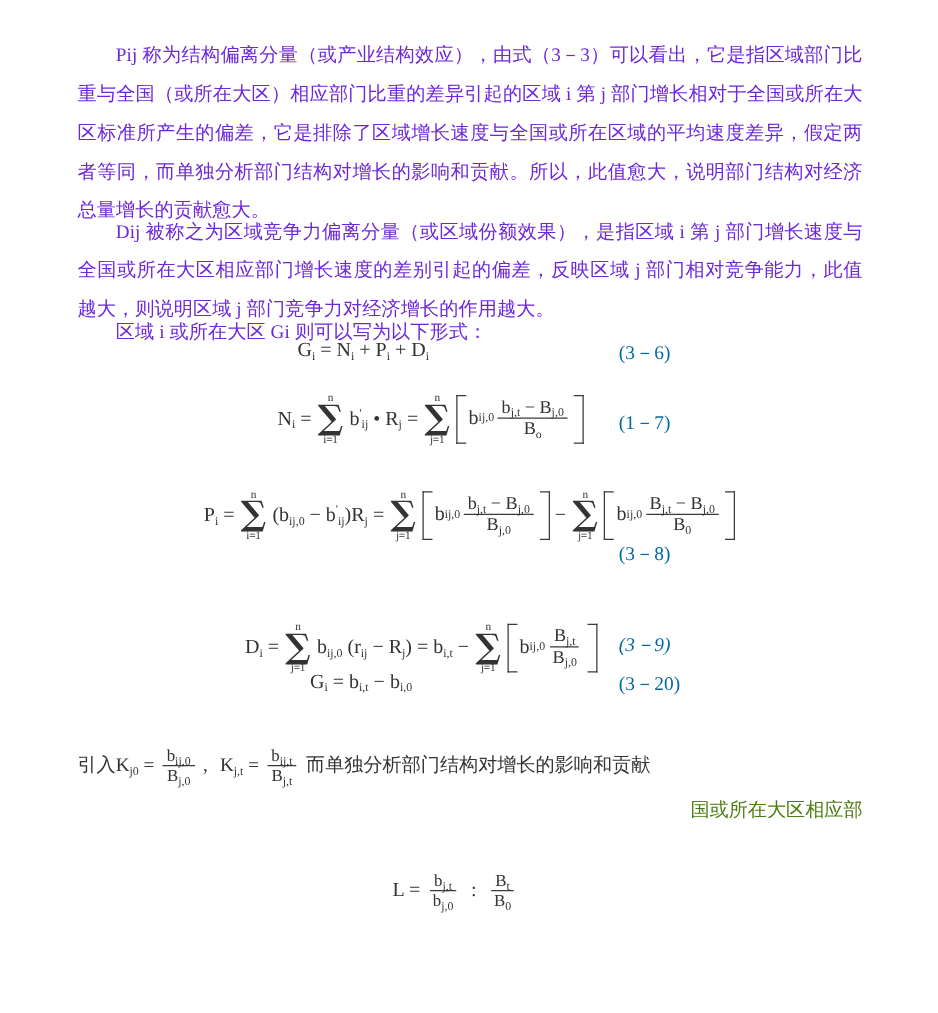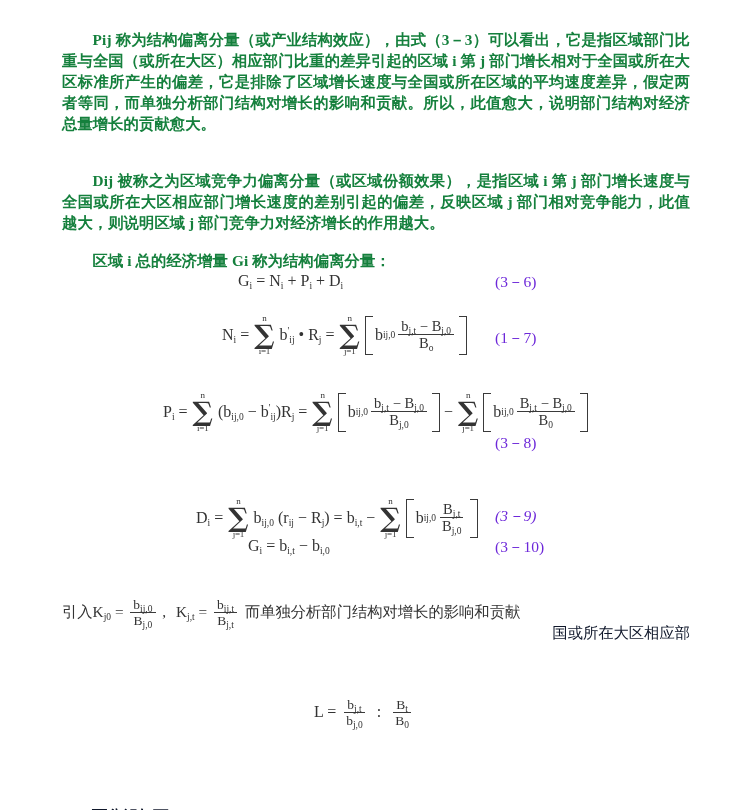--- a/index.html
+++ b/index.html
@@ -23,27 +23,26 @@
     width: 750px;
     height: 810px;
   }
 
   
   .para {
     position: absolute;
     left: 62px;
     width: 628px;
     font-size: 15.3px;
-    line-height: 21px;
+    line-height: 31px;
     text-align: justify;
     text-justify: inter-ideograph;
     text-indent: 2em;
     letter-spacing: 0.1px;
-    color: #15803d;
-    font-weight: bold;
+    color: #6d28d9;
   }
 
   
   .mrow {
     position: absolute;
     font-family: "Liberation Serif", "DejaVu Serif", serif;
     color: #333333;
     white-space: nowrap;
     font-size: 16px;
   }
@@ -52,21 +51,21 @@
     font-size: 9.5px;
     line-height: 0;
     font-style: normal;
   }
   sub { vertical-align: -0.32em; }
   sup { vertical-align: 0.62em; }
 
   .eqno {
     position: absolute;
     font-size: 15.5px;
-    color: #6d28d9;
+    color: #0369a1;
     white-space: nowrap;
   }
 
   
   .sum {
     display: inline-flex;
     flex-direction: column;
     align-items: center;
     vertical-align: middle;
     margin: 0 1px;
@@ -128,34 +127,35 @@
   .brk > .bc {
     display: inline-flex;
     align-items: center;
     padding: 3px 0;
   }
 
   .inline-text {
     position: absolute;
     font-size: 15.3px;
     line-height: 25px;
-    color: #0f172a;
+    color: #4d7c0f;
     white-space: nowrap;
+    margin-top: 16px;
   }
 </style>
 </head>
 <body>
 
 <div class="page">
 
   <p class="para" style="top:14px;">Pij 称为结构偏离分量（或产业结构效应），由式（3－3）可以看出，它是指区域部门比重与全国（或所在大区）相应部门比重的差异引起的区域 i 第 j 部门增长相对于全国或所在大区标准所产生的偏差，它是排除了区域增长速度与全国或所在区域的平均速度差异，假定两者等同，而单独分析部门结构对增长的影响和贡献。所以，此值愈大，说明部门结构对经济总量增长的贡献愈大。</p>
 
   <p class="para" style="top:155px;">Dij 被称之为区域竞争力偏离分量（或区域份额效果），是指区域 i 第 j 部门增长速度与全国或所在大区相应部门增长速度的差别引起的偏差，反映区域 j 部门相对竞争能力，此值越大，则说明区域 j 部门竞争力对经济增长的作用越大。</p>
 
-  <p class="para" style="top:235px;">区域 i 总的经济增量 Gi 称为结构偏离分量：</p>
+  <p class="para" style="top:235px;">区域 i 或所在大区 Gi 则可以写为以下形式：</p>
 
   <div class="mrow" style="left:238px; top:272px;">
     <span class="var">G</span><sub>i</sub>
     <span>=</span>
     <span class="var">N</span><sub>i</sub>
     <span>+</span>
     <span class="var">P</span><sub>i</sub>
     <span>+</span>
     <span class="var">D</span><sub>i</sub>
   </div>
@@ -300,21 +300,21 @@
   </div>
   <div class="eqno" style="left:495px; top:506px;font-style:italic;">(3－9)</div>
 
   <div class="mrow" style="left:248px; top:537px;">
     <span class="var">G</span><sub>i</sub>
     <span>=</span>
     <span class="var">b</span><sub>i,t</sub>
     <span>−</span>
     <span class="var">b</span><sub>i,0</sub>
   </div>
-  <div class="eqno" style="left:495px; top:537px;">(3－10)</div>
+  <div class="eqno" style="left:495px; top:537px;">(3－20)</div>
 
   <div class="mrow" style="left:62px; top:598px; font-size:15.3px;">
     <span>引入</span><span class="var">K</span><sub>j0</sub>
     <span>=</span>
     <span class="frac small">
       <span class="num">
         <span>b</span><sub>ij,0</sub>
       </span>
       <span class="den">
         <span>B</span><sub>j,0</sub>

